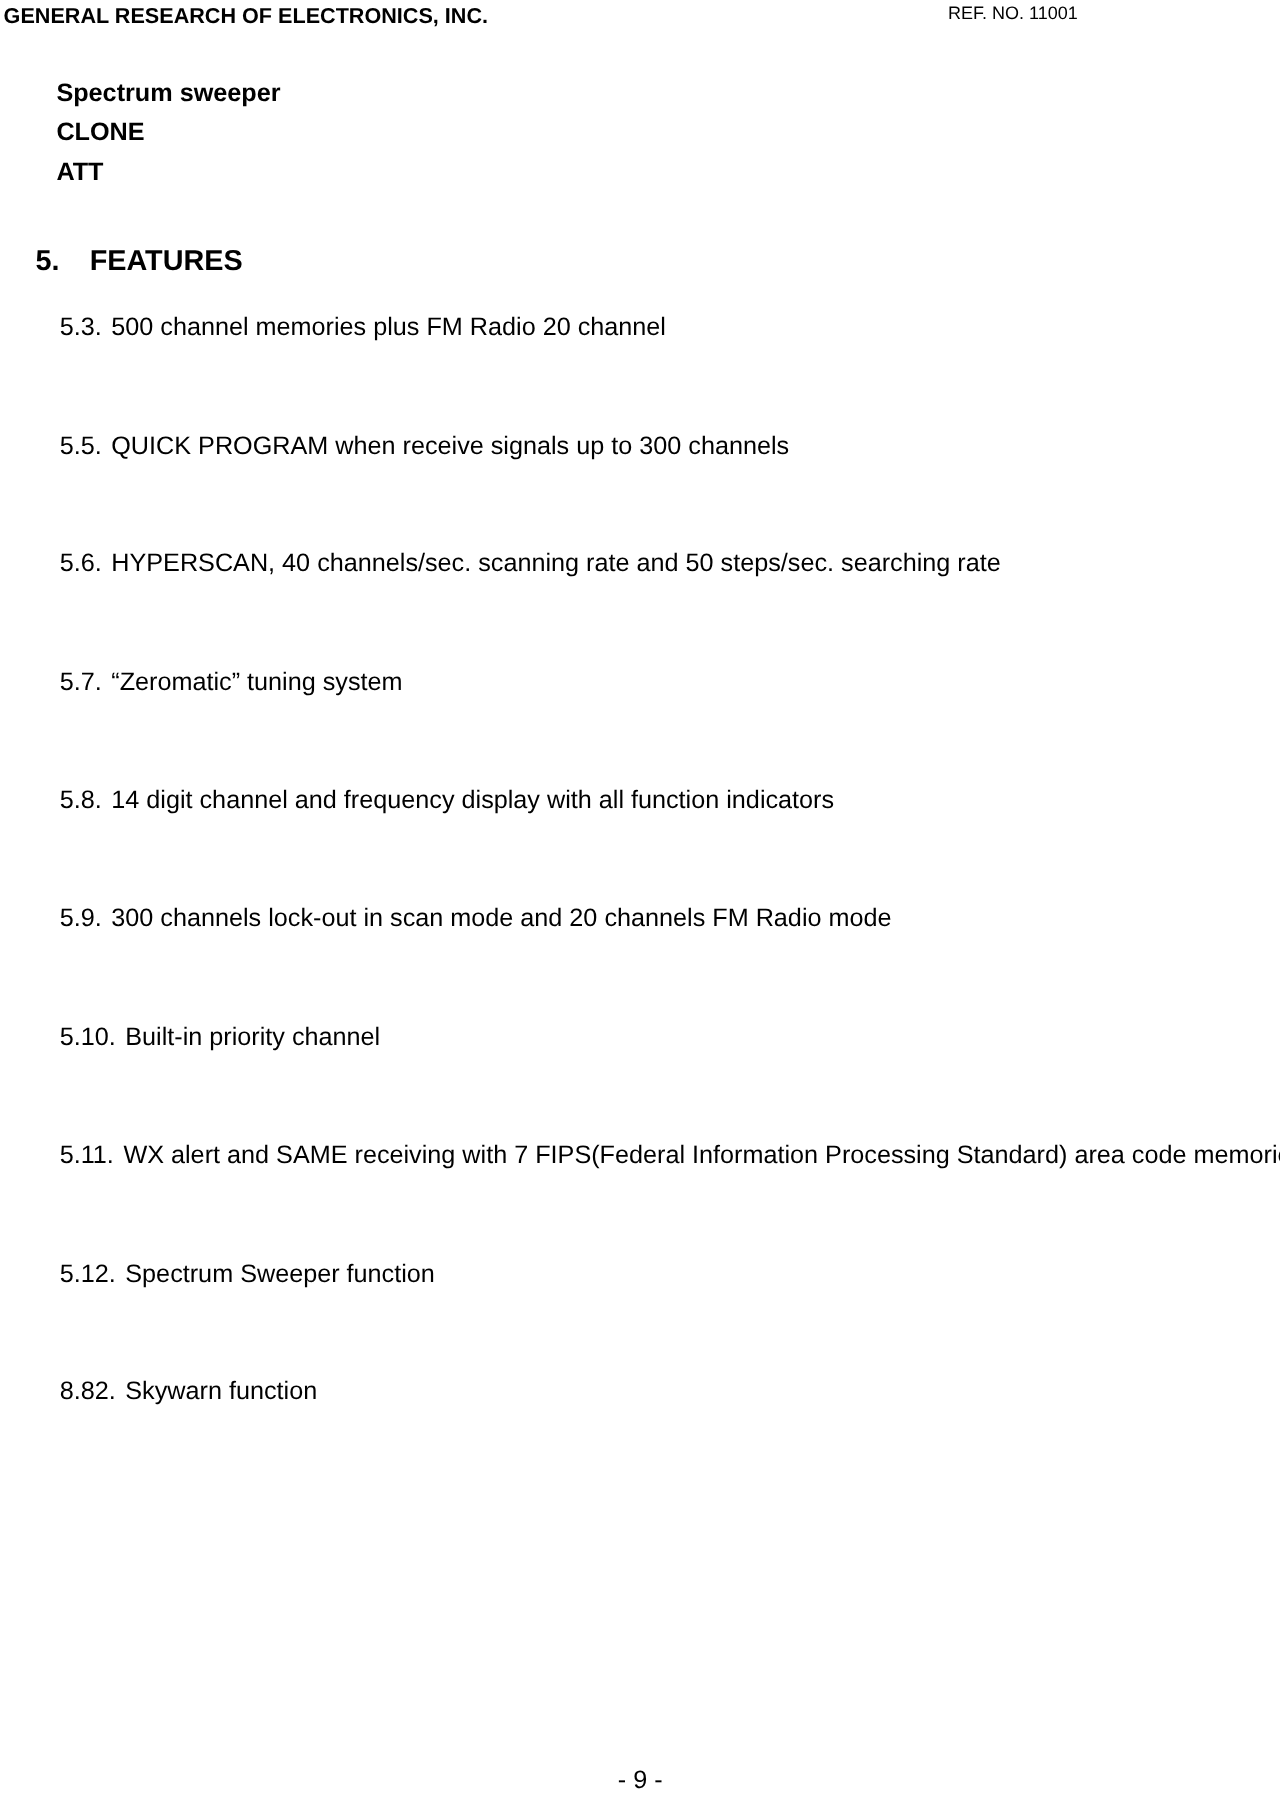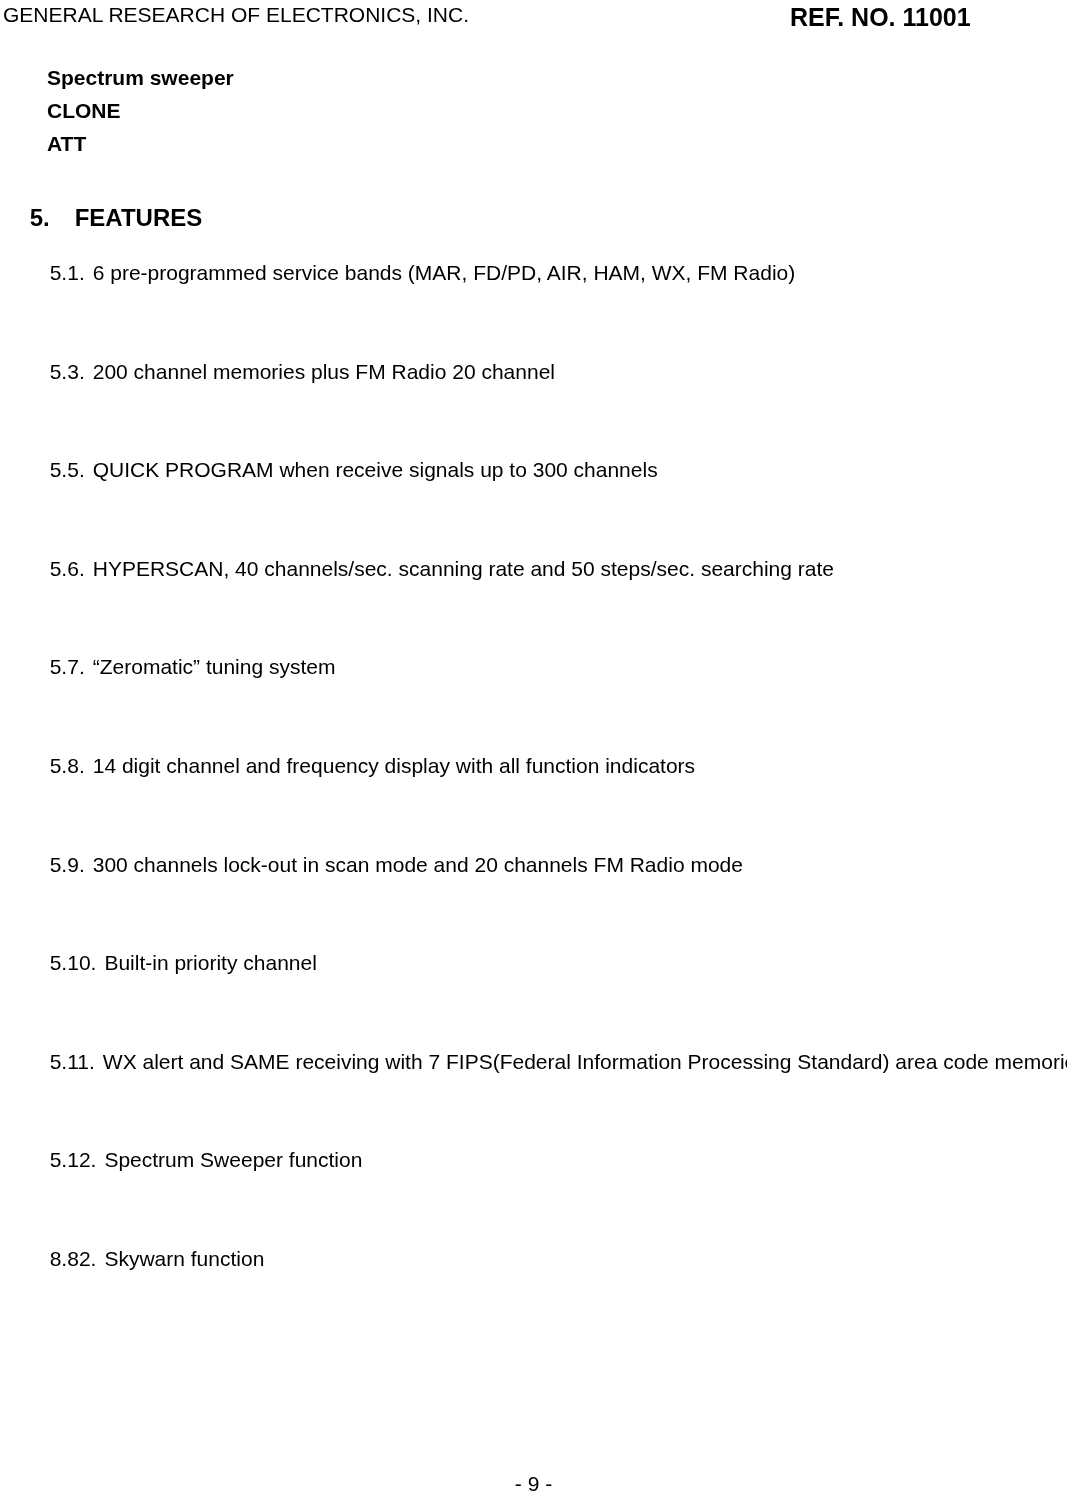--- a/index.html
+++ b/index.html
@@ -18,31 +18,31 @@
   }
   
   .doc-header {
     position: absolute;
     top: 3px;
     left: 3px;
     right: 0;
     height: 30px;
   }
   .company-name {
-    font-size: 21px;
-    font-weight: normal;
+    font-size: 18px;
+    font-weight: bold;
     letter-spacing: 0px;
     white-space: pre;
   }
   .ref-no {
     position: absolute;
     top: 0;
     left: 787px;
-    font-size: 25px;
-    font-weight: bold;
+    font-size: 15px;
+    font-weight: normal;
     white-space: pre;
   }
   
   .pre-list {
     position: absolute;
     top: 61px;
     left: 47px;
     font-size: 21px;
     font-weight: bold;
   }
@@ -113,27 +113,24 @@
 
       <div class="pre-item">ATT</div>
     </div>
 
   <div class="section-heading">
     <span class="sec-num">5.</span><span>FEATURES</span>
   </div>
 
   <div class="features-list">
 
-      <div class="feature-item">
-        <span class="num">5.1.</span><span class="txt">6 pre-programmed service bands (MAR, FD/PD, AIR, HAM, WX, FM Radio)</span>
-      </div>
 
 
       <div class="feature-item">
-        <span class="num">5.3.</span><span class="txt">200 channel memories plus FM Radio 20 channel</span>
+        <span class="num">5.3.</span><span class="txt">500 channel memories plus FM Radio 20 channel</span>
       </div>
 
 
       <div class="feature-item">
         <span class="num">5.5.</span><span class="txt">QUICK PROGRAM when receive signals up to 300 channels</span>
       </div>
 
       <div class="feature-item">
         <span class="num">5.6.</span><span class="txt">HYPERSCAN, 40 channels/sec. scanning rate and 50 steps/sec. searching rate</span>
       </div>

